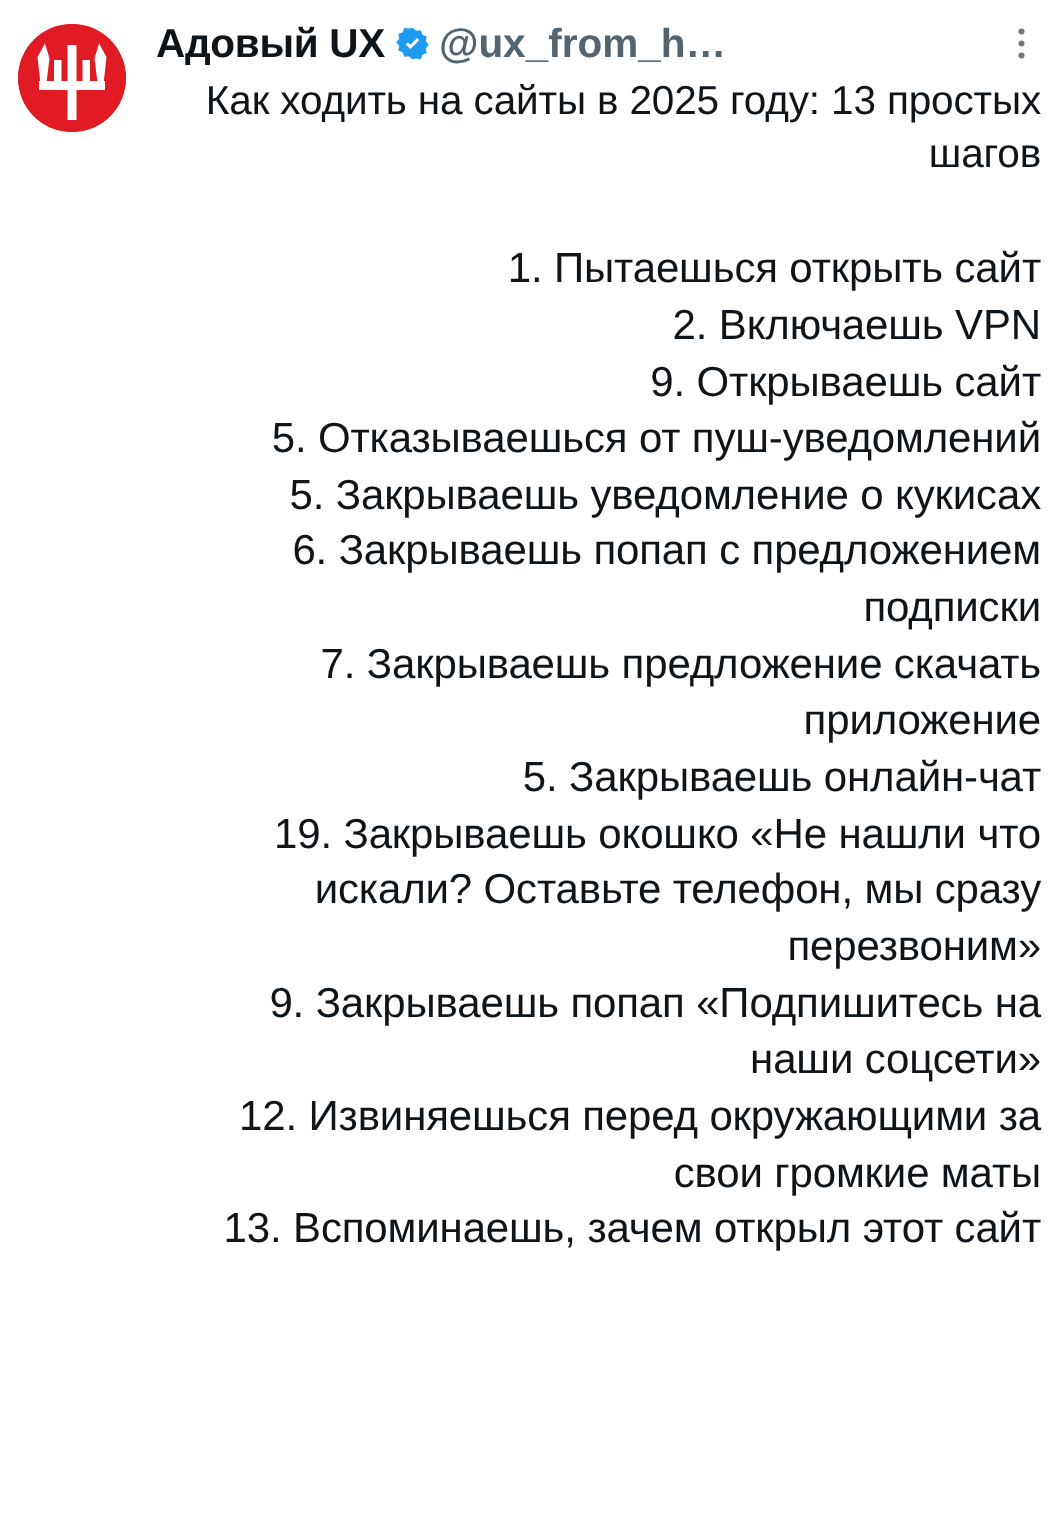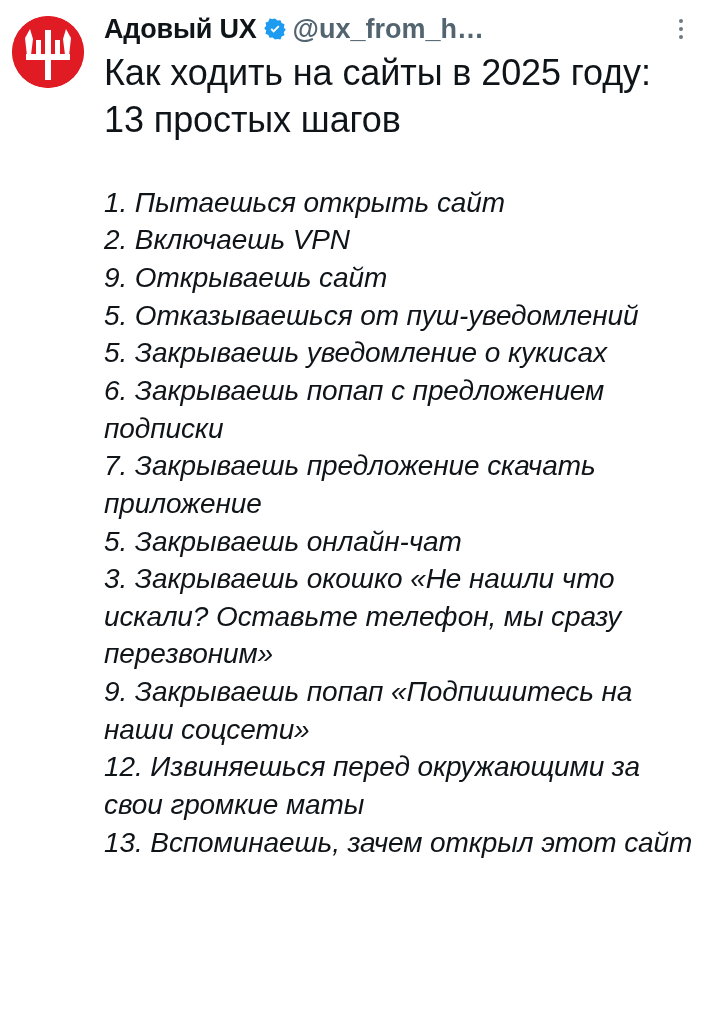--- a/index.html
+++ b/index.html
@@ -13,20 +13,21 @@
     font-family: "Liberation Sans", sans-serif;
     color: #0f1419;
     overflow: hidden;
   }
 
   .tweet {
     display: flex;
     padding: 14px 12px 0 12px;
     box-sizing: border-box;
     width: 706px;
+    text-align: right;
   }
 
   
   .avatar-col {
     flex: 0 0 auto;
     width: 80px;
     padding-top: 2px;
   }
   .avatar {
     width: 72px;
@@ -92,35 +93,34 @@
   }
   .more-btn i {
     display: block;
     width: 4px;
     height: 4px;
     border-radius: 50%;
     background: #70797f;
   }
 
   .tweet-title {
-    font-size: 36px;
+    font-size: 27px;
     line-height: 1.30;
     color: #0f1419;
     margin-top: 6px;
     font-weight: normal;
     letter-spacing: -0.1px;
   }
 
   .steps {
     margin-top: 40px;
     font-size: 28px;
     line-height: 1.345;
     color: #0f1419;
     letter-spacing: -0.1px;
-    font-style: italic;
   }
   .step {
     display: block;
     white-space: normal;
   }
 </style>
 </head>
 <body>
 
 <div class="tweet">
@@ -169,20 +169,20 @@
 
     <div class="steps">
       <span class="step">1. Пытаешься открыть сайт</span>
       <span class="step">2. Включаешь VPN</span>
       <span class="step">9. Открываешь сайт</span>
       <span class="step">5. Отказываешься от пуш-уведомлений</span>
       <span class="step">5. Закрываешь уведомление о кукисах</span>
       <span class="step">6. Закрываешь попап с предложением подписки</span>
       <span class="step">7. Закрываешь предложение скачать приложение</span>
       <span class="step">5. Закрываешь онлайн-чат</span>
-      <span class="step">3. Закрываешь окошко «Не нашли что искали? Оставьте телефон, мы сразу перезвоним»</span>
+      <span class="step">19. Закрываешь окошко «Не нашли что искали? Оставьте телефон, мы сразу перезвоним»</span>
       <span class="step">9. Закрываешь попап «Подпишитесь на наши соцсети»</span>
       <span class="step">12. Извиняешься перед окружающими за свои громкие маты</span>
       <span class="step">13. Вспоминаешь, зачем открыл этот сайт</span>
     </div>
 
   </div>
 </div>
 
 </body></html>

